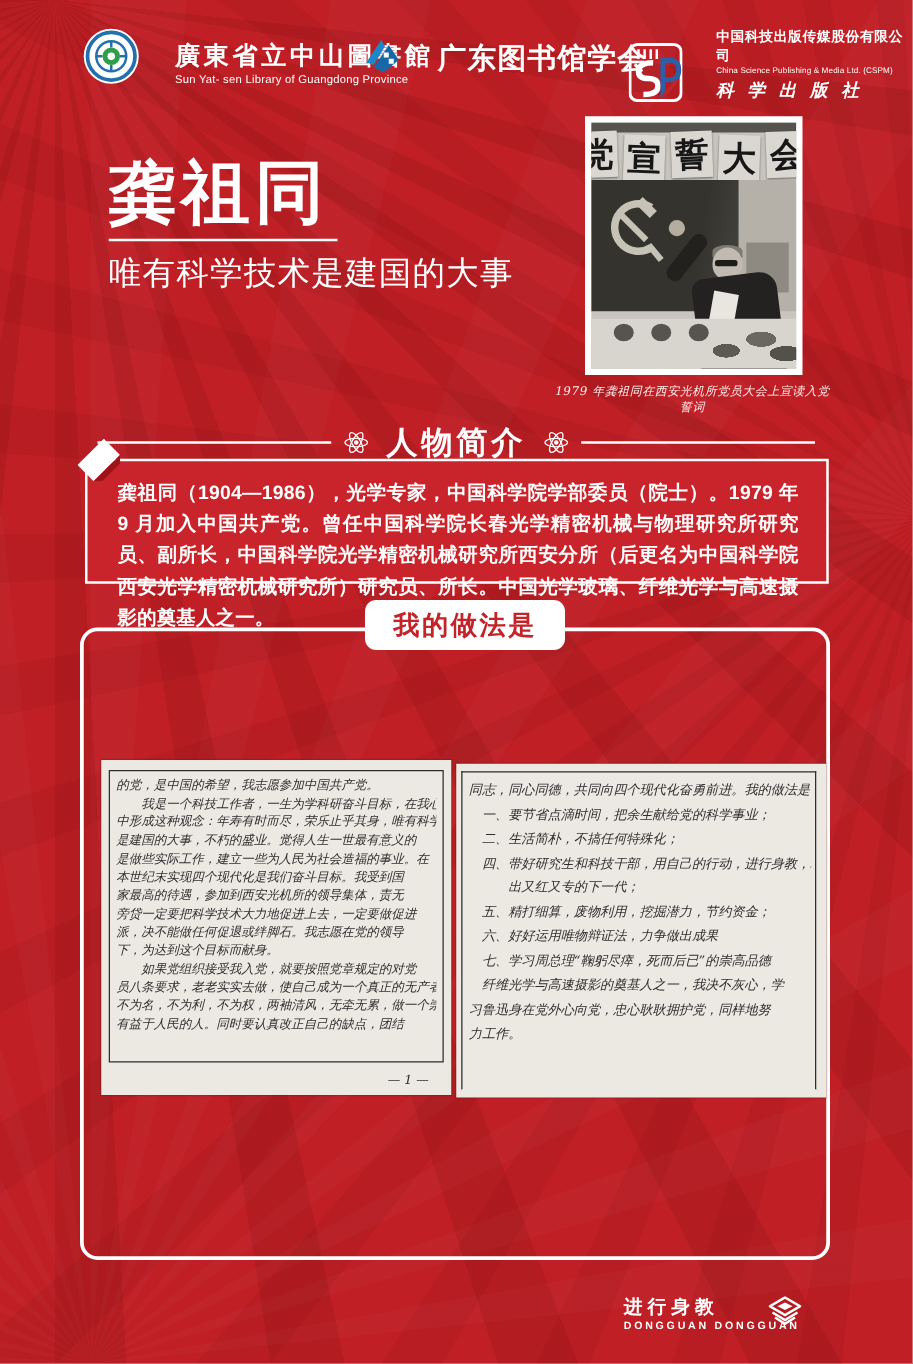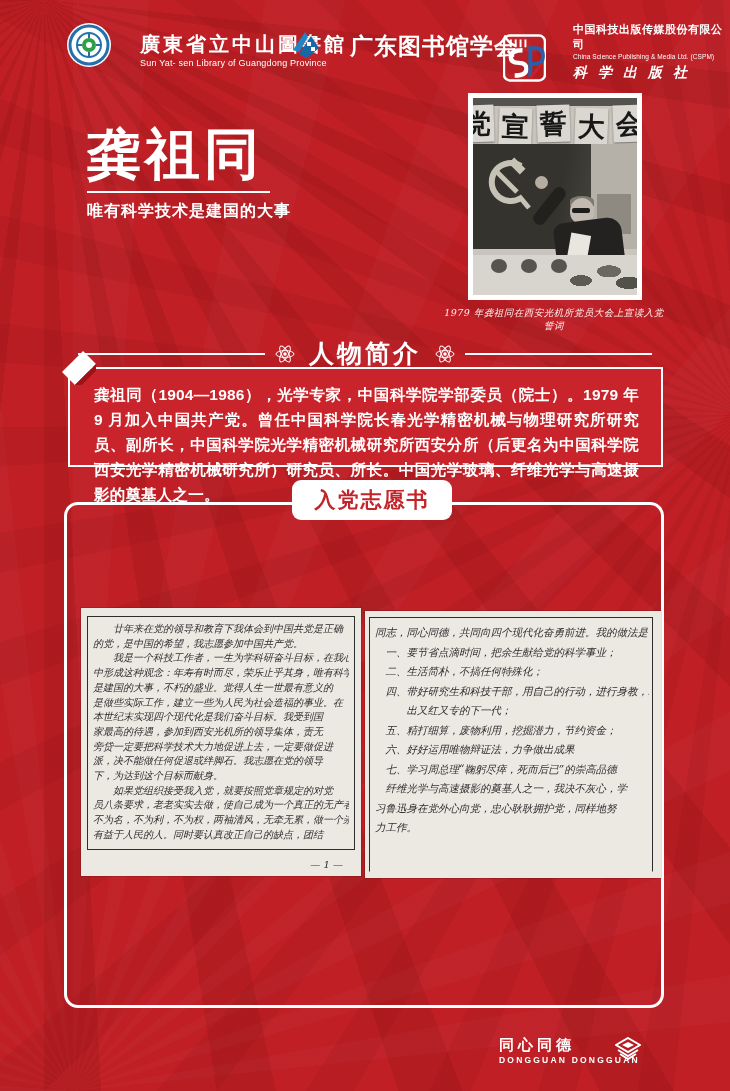--- a/index.html
+++ b/index.html
@@ -25,21 +25,21 @@
   .gdls-cn{font-size:23px;font-weight:700;letter-spacing:1px;margin-left:9px;}
   #logo-cspm{left:503px;top:22px;}
   #logo-cspm .txt{margin-left:7px;}
   .cspm-cn{font-size:11px;font-weight:700;letter-spacing:.5px;}
   .cspm-en{font-size:6.5px;margin-top:1px;letter-spacing:.1px;}
   .cspm-press{font-family:"DejaVu Serif","Liberation Serif",serif;font-size:14px;font-weight:700;letter-spacing:11px;margin-top:4px;font-style:italic;}
   
   #hero-title{position:absolute;left:86px;top:126px;font-family:"DejaVu Serif","Liberation Serif",serif;
     font-size:55px;font-weight:900;letter-spacing:4px;line-height:1;text-align:right;}
   #title-rule{position:absolute;left:87px;top:191px;width:183px;height:2px;background:#fff;}
-  #hero-slogan{position:absolute;left:87px;top:201px;font-size:16px;font-weight:700;letter-spacing:1px;}
+  #hero-slogan{position:absolute;left:87px;top:201px;font-size:26px;font-weight:400;letter-spacing:1px;}
   
   #photo-frame{position:absolute;left:468px;top:93px;width:174px;height:207px;background:#fff;padding:5px;box-sizing:border-box;}
   #bw-photo{position:relative;width:164px;height:197px;overflow:hidden;background:#c9c5be;}
   .photo-topband{position:absolute;left:0;top:0;width:100%;height:8px;background:#55534e;}
   .banner-row{position:absolute;left:-12px;top:7px;display:flex;gap:5px;}
   .banner-char{width:33px;height:37px;background:#dad7d0;color:#17color17;color:#171717;display:flex;align-items:center;justify-content:center;
     font-family:"DejaVu Serif","Liberation Serif",serif;font-size:27px;font-weight:700;box-shadow:0 1px 2px rgba(0,0,0,.45);}
   .banner-row .banner-char:nth-child(odd){transform:rotate(-2deg);}
   .banner-row .banner-char:nth-child(even){transform:rotate(2deg) translateY(3px);}
   .curtain{position:absolute;left:0;top:46px;width:72%;height:105px;background:linear-gradient(100deg,#34332e 70%,#45443e 100%);}
@@ -216,28 +216,27 @@
 
   <div id="bio-panel">
     <div class="bio-fold">
       <div class="flap"></div>
         <div class="crease"></div>
     </div>
     <div id="bio-text">龚祖同（1904—1986），光学专家，中国科学院学部委员（院士）。1979 年 9 月加入中国共产党。曾任中国科学院长春光学精密机械与物理研究所研究员、副所长，中国科学院光学精密机械研究所西安分所（后更名为中国科学院西安光学精密机械研究所）研究员、所长。中国光学玻璃、纤维光学与高速摄影的奠基人之一。</div>
   </div>
 
   <div id="volunteer-label">
-    <span>入党志愿书</span>
+    <span>我的做法是</span>
   </div>
 
   <div id="volunteer-box">
     <div class="page" id="page-left">
       <div class="page-inner-frame"></div>
       <div class="hw">
-          <div class="hw-line">　　廿年来在党的领导和教育下我体会到中国共党是正确</div>
           <div class="hw-line">的党，是中国的希望，我志愿参加中国共产党。</div>
           <div class="hw-line">　　我是一个科技工作者，一生为学科研奋斗目标，在我心</div>
           <div class="hw-line">中形成这种观念：年寿有时而尽，荣乐止乎其身，唯有科学技术</div>
           <div class="hw-line">是建国的大事，不朽的盛业。觉得人生一世最有意义的</div>
           <div class="hw-line">是做些实际工作，建立一些为人民为社会造福的事业。在</div>
           <div class="hw-line">本世纪末实现四个现代化是我们奋斗目标。我受到国</div>
           <div class="hw-line">家最高的待遇，参加到西安光机所的领导集体，责无</div>
           <div class="hw-line">旁贷一定要把科学技术大力地促进上去，一定要做促进</div>
           <div class="hw-line">派，决不能做任何促退或绊脚石。我志愿在党的领导</div>
           <div class="hw-line">下，为达到这个目标而献身。</div>
@@ -259,21 +258,21 @@
           <div class="hw-line">　五、精打细算，废物利用，挖掘潜力，节约资金；</div>
           <div class="hw-line">　六、好好运用唯物辩证法，力争做出成果</div>
           <div class="hw-line">　七、学习周总理“鞠躬尽瘁，死而后已”的崇高品德</div>
           <div class="hw-line">　纤维光学与高速摄影的奠基人之一，我决不灰心，学</div>
           <div class="hw-line">习鲁迅身在党外心向党，忠心耿耿拥护党，同样地努</div>
           <div class="hw-line">力工作。</div>
         </div>
     </div>
   </div>
 
-  <div id="footer-cn">同心同德</div>
+  <div id="footer-cn">进行身教</div>
   <div id="footer-en">DONGGUAN DONGGUAN</div>
   <svg id="footer-logo" width="26" height="24" viewBox="0 0 26 24">
     <polygon points="13,1 25,8 13,15 1,8" fill="none" stroke="#ffffff" stroke-width="2"></polygon>
     <polygon points="13,5 19,8 13,11 7,8" fill="#ffffff"></polygon>
     <polyline points="3,13 13,19 23,13" fill="none" stroke="#ffffff" stroke-width="2"></polyline>
     <polyline points="5,17 13,22 21,17" fill="none" stroke="#ffffff" stroke-width="2"></polyline>
   </svg>
 
 </div>
 

